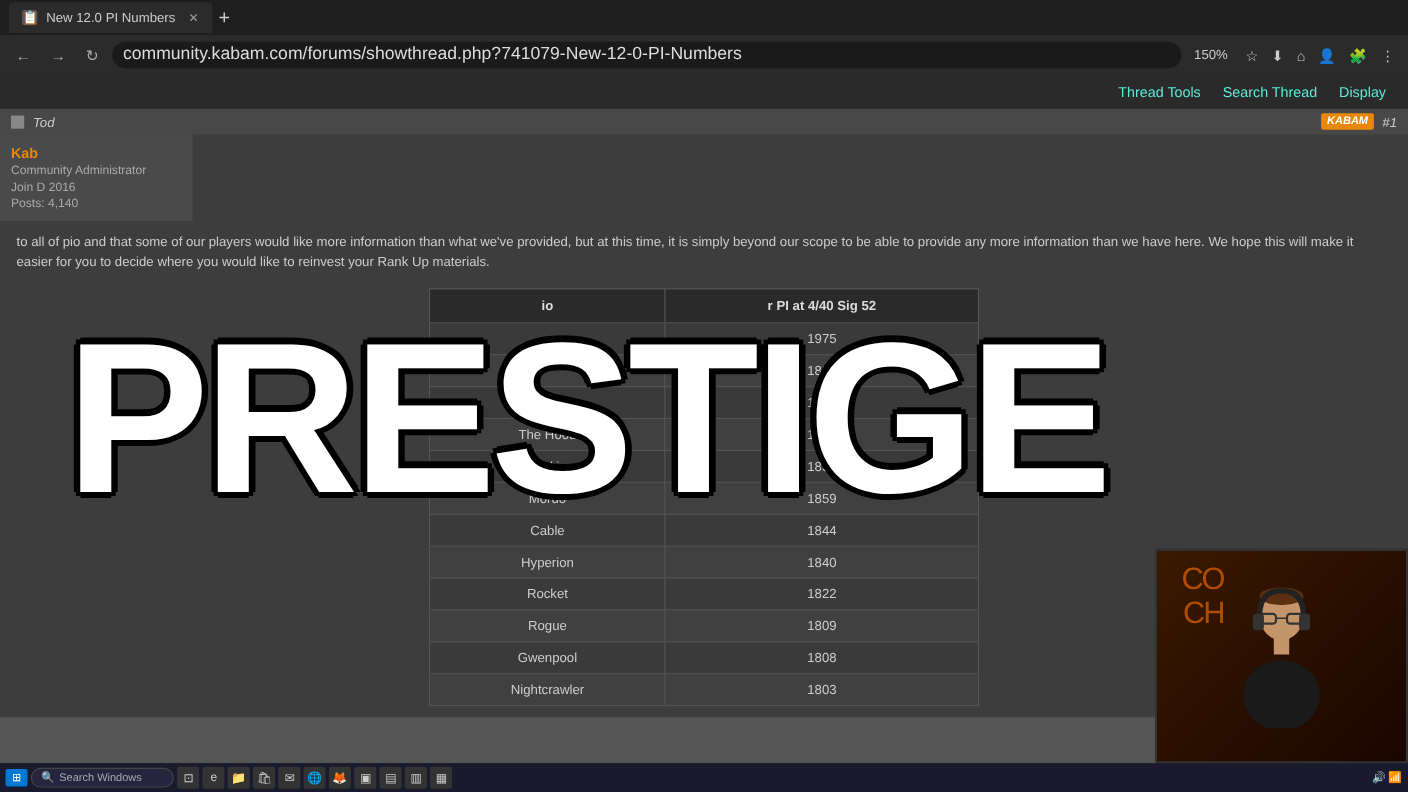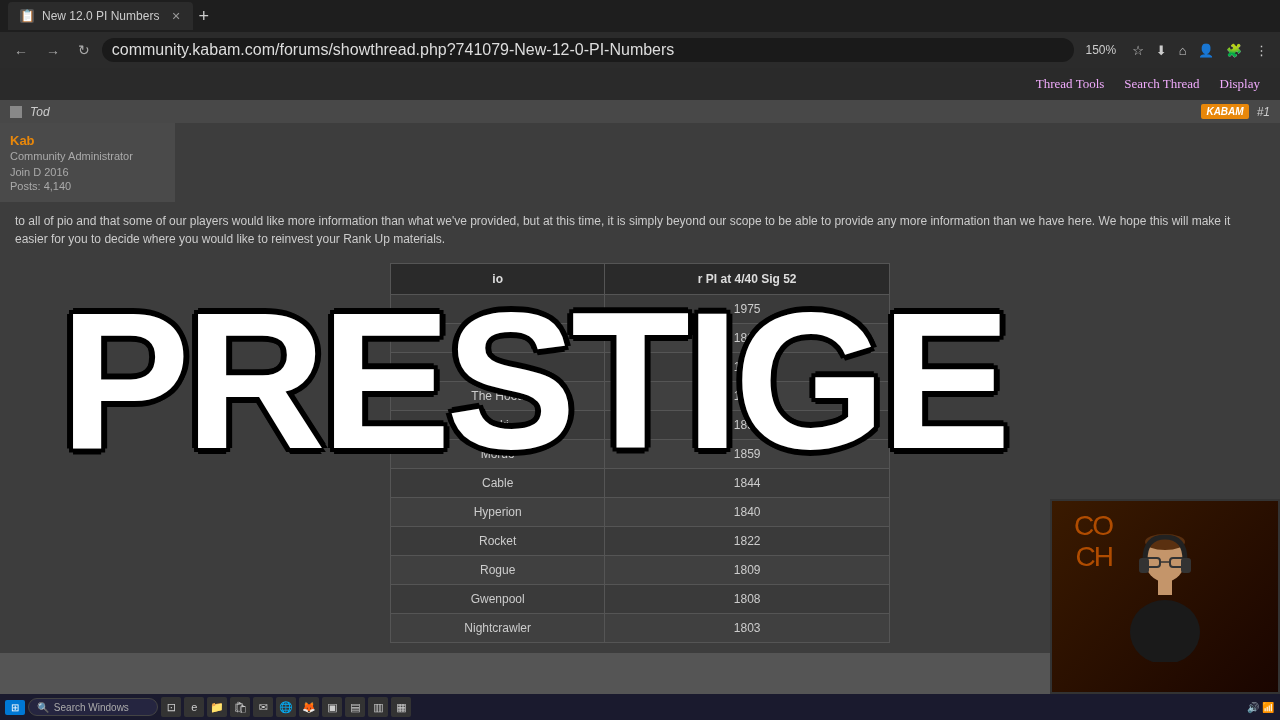--- a/index.html
+++ b/index.html
@@ -134,25 +134,24 @@
     .forum-topnav {
       background: #2a2a2a;
       display: flex;
       justify-content: flex-end;
       padding: 8px 20px;
       gap: 20px;
       align-items: center;
     }
 
     .forum-topnav a {
-      color: #f0abfc;
+      color: #5eead4;
       font-size: 13px;
       text-decoration: none;
       cursor: pointer;
-      font-family: Liberation Serif, serif;
     }
 
     
     .post-header {
       background: #484848;
       display: flex;
       align-items: center;
       padding: 4px 10px;
       gap: 8px;
       font-size: 12px;

